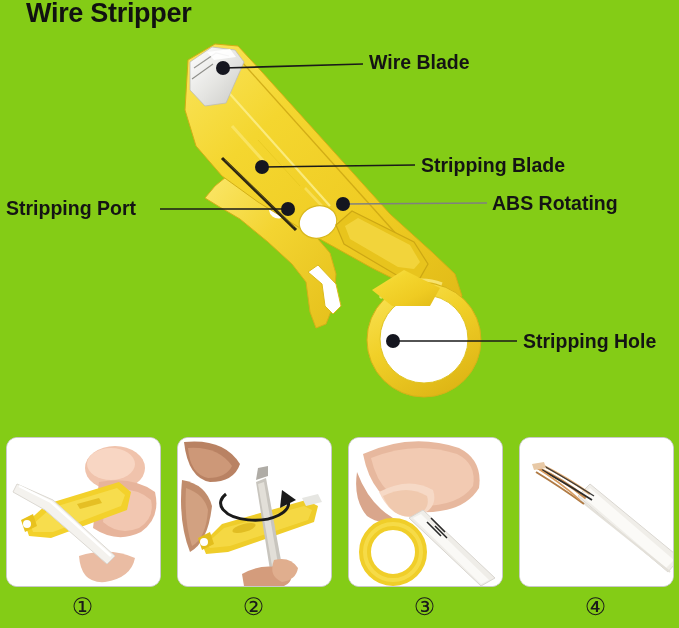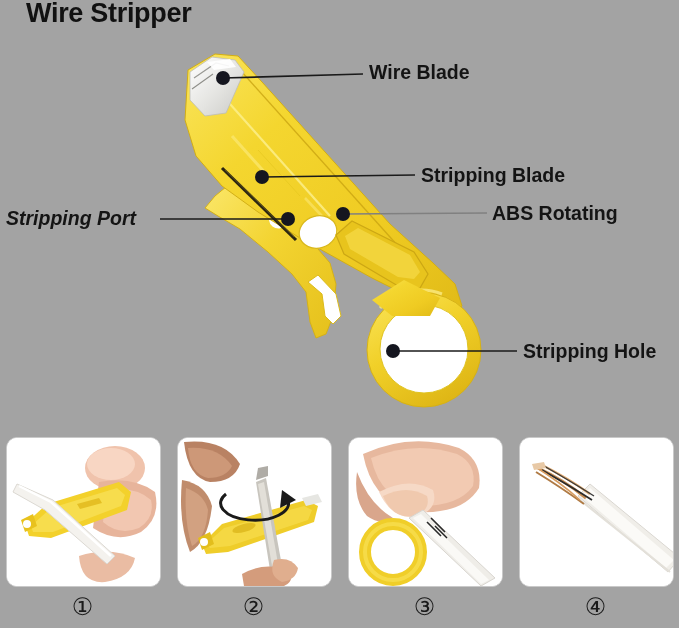--- a/index.html
+++ b/index.html
@@ -9,41 +9,41 @@
     background: #ffffff;
   }
   body {
     font-family: "Liberation Sans", sans-serif;
     -webkit-font-smoothing: antialiased;
   }
   #page {
     position: relative;
     width: 679px;
     height: 628px;
-    background: #a3a3a3;
+    background: #84cc16;
     overflow: hidden;
   }
 
   
   #title {
     position: absolute;
     left: 26px;
     top: -2px;
     font-size: 27px;
     font-weight: bold;
     color: #111111;
     letter-spacing: -0.3px;
     white-space: nowrap;
   }
 
   
   #diagram {
     position: absolute;
     left: 0;
-    top: 16px;
+    top: 6px;
     width: 571px;
     height: 420px;
   }
   #tool-svg {
     position: absolute;
     left: 0;
     top: 0;
     width: 679px;
     height: 420px;
   }
@@ -53,21 +53,21 @@
     position: absolute;
     font-size: 19.5px;
     font-weight: bold;
     color: #141414;
     white-space: nowrap;
     line-height: 1;
   }
   #label-wire-blade      { left: 369px; top: 47px; }
   #label-stripping-blade { left: 421px; top: 150px; text-align: right; }
   #label-abs-material    { left: 492px; top: 188px; }
-  #label-stripping-port  { left: 6px;   top: 193px; font-style: italic; }
+  #label-stripping-port  { left: 6px;   top: 193px; }
   #label-rotating-hole   { left: 523px; top: 326px; }
 
   
   #panels {
     position: absolute;
     left: 0;
     top: 430px;
     width: 679px;
     height: 198px;
   }

